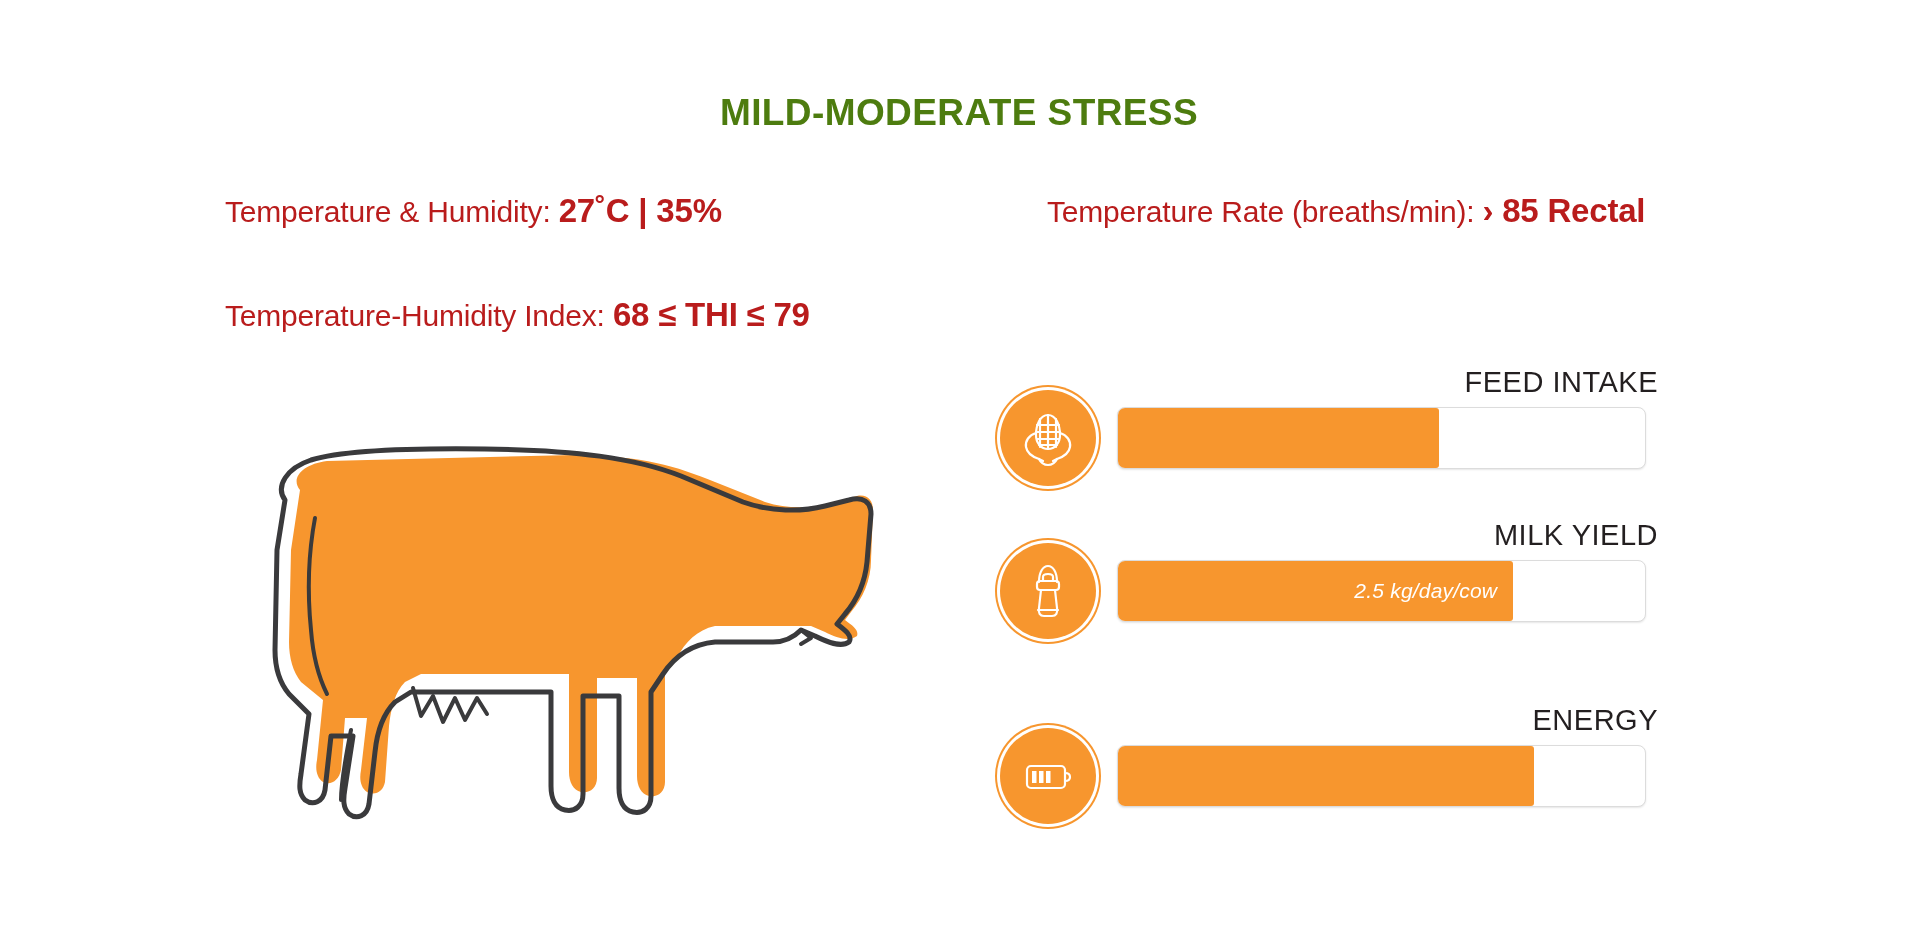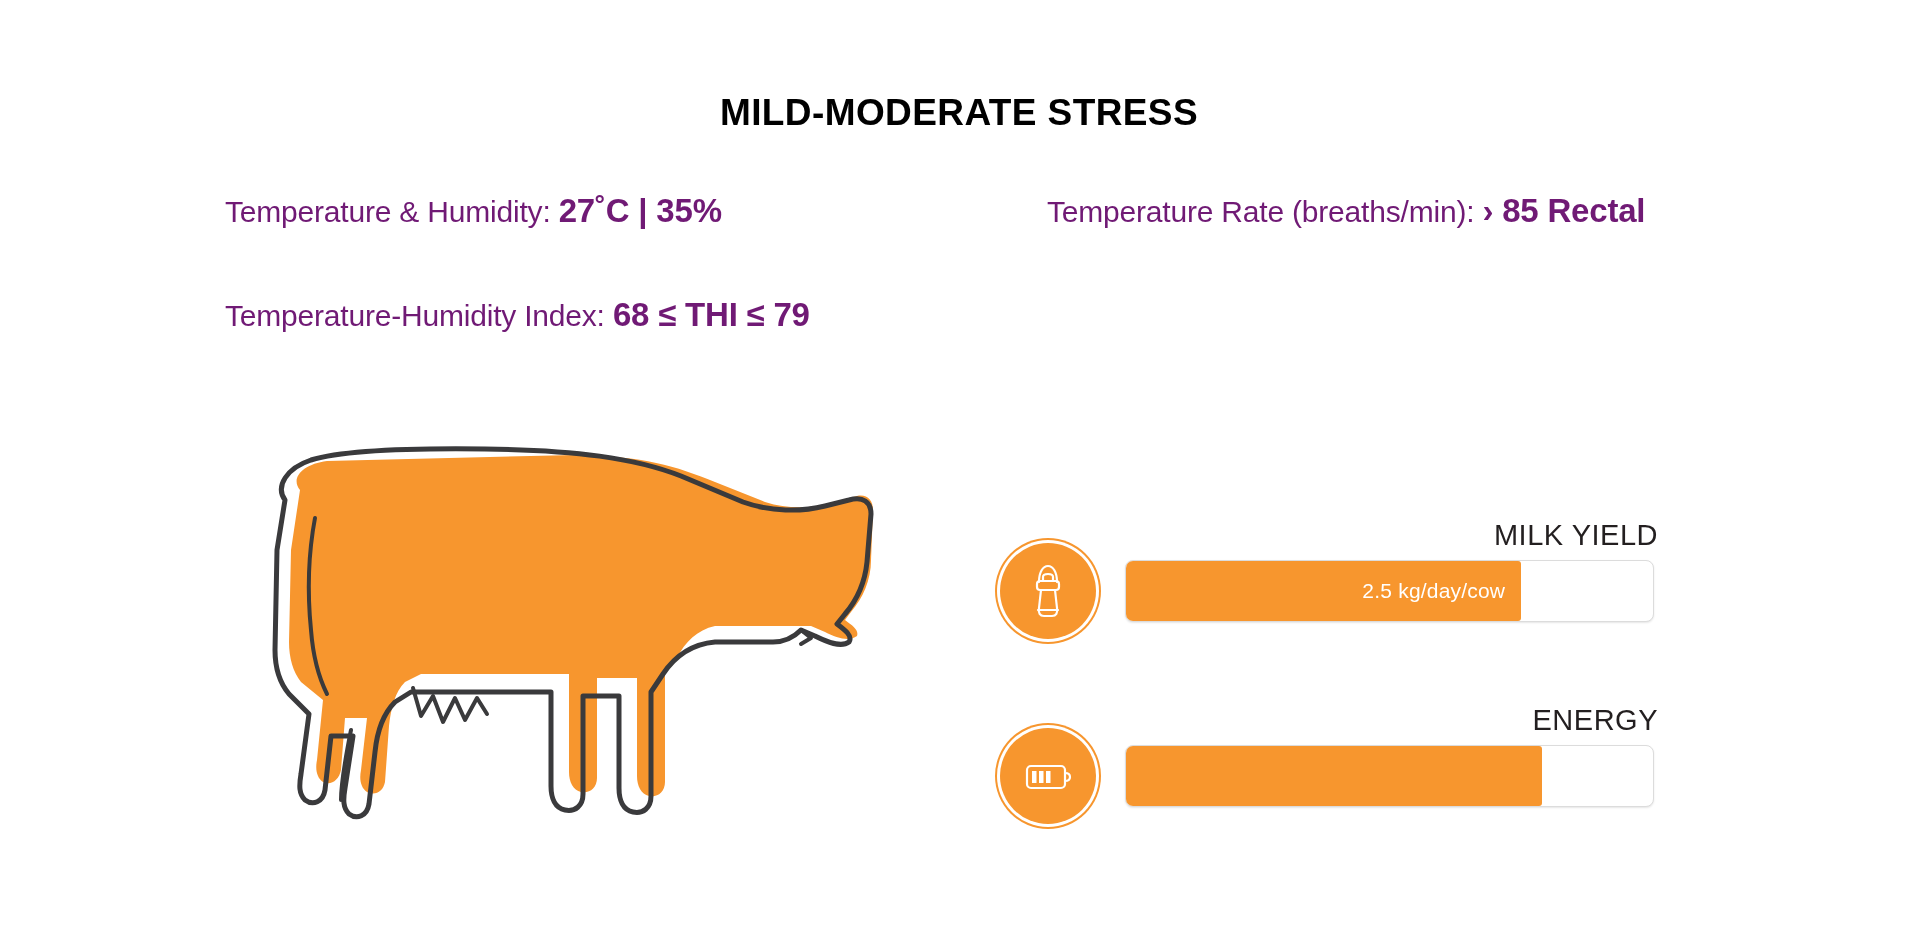--- a/index.html
+++ b/index.html
@@ -20,36 +20,36 @@
   
   .title {
     position: absolute;
     top: 92px;
     left: 0;
     width: 1918px;
     text-align: center;
     font-size: 37px;
     font-weight: bold;
     letter-spacing: 0.4px;
-    color: #000000;
+    color: #4d7c0f;
   }
 
   
   .stats {
     position: absolute;
     top: 192px;
     left: 0;
     width: 1918px;
     height: 140px;
   }
   .stat {
     position: absolute;
     font-size: 30px;
     font-weight: 400;
-    color: #701a75;
+    color: #b91c1c;
     white-space: nowrap;
     letter-spacing: -0.2px;
   }
   .stat .big {
     font-size: 33px;
     font-weight: bold;
   }
   .stat-col-left  { left: 225px; }
   .stat-col-right { left: 1047px; }
   .stat-row-1 { top: 0px; }
@@ -89,29 +89,30 @@
     top: -4px;
     font-size: 29px;
     font-weight: 400;
     letter-spacing: 0.5px;
     color: #231f20;
     white-space: nowrap;
   }
 
   .bar-track {
     position: absolute;
-    left: 125px;
+    left: 117px;
     top: 37px;
     width: 529px;
     height: 62px;
     box-sizing: border-box;
     background: #ffffff;
     border: 1px solid #dcdcdc;
     border-radius: 8px;
     box-shadow: 0 1px 2px rgba(0,0,0,0.10);
+    font-style: italic;
   }
   .bar-fill {
     position: absolute;
     left: 0;
     top: 0;
     height: 100%;
     background: #f7962e;
     border-radius: 7px 3px 3px 7px;
     display: flex;
     align-items: center;
@@ -263,20 +264,43 @@
 
       <path d="M106 300 C 100 330, 96 352, 96 370" stroke-width="4"></path>
 
       <path d="M556 200 L 566 208 L 556 214" stroke-width="4"></path>
     </g>
   </svg>
 </div>
 
 <div class="metrics">
 
+  <div class="metric metric-1">
+    <div class="metric-label">FEED INTAKE</div>
+    <div class="bar-track">
+      <div class="bar-fill" style="width: 61%;">
+        
+      </div>
+    </div>
+    <div class="metric-icon">
+      <svg width="62" height="62" viewBox="0 0 62 62">
+        <g fill="none" stroke="#ffffff" stroke-width="2.2" stroke-linecap="round" stroke-linejoin="round">
+
+          <path d="M31 8 C 39 8, 43 18, 43 28 C 43 36, 38 42, 31 42 C 24 42, 19 36, 19 28 C 19 18, 23 8, 31 8 Z"></path>
+
+          <path d="M31 8 L 31 42 M23 12 L 23 40 M39 12 L 39 40"></path>
+          <path d="M20 18 L 42 18 M19 25 L 43 25 M20 32 L 42 32 M22 38 L 40 38"></path>
+
+          <path d="M19 26 C 12 28, 8 34, 9 40 C 10 46, 16 50, 22 52 L 26 54"></path>
+          <path d="M43 26 C 50 28, 54 34, 53 40 C 52 46, 46 50, 40 52 L 36 54"></path>
+          <path d="M22 52 C 24 56, 27 58, 31 58 C 35 58, 38 56, 40 52"></path>
+        </g>
+      </svg>
+    </div>
+  </div>
 
   <div class="metric metric-2">
     <div class="metric-label">MILK YIELD</div>
     <div class="bar-track">
       <div class="bar-fill" style="width: 75%;">
         <span class="bar-value">2.5 kg/day/cow</span>
       </div>
     </div>
     <div class="metric-icon">
       <svg width="62" height="62" viewBox="0 0 62 62">

